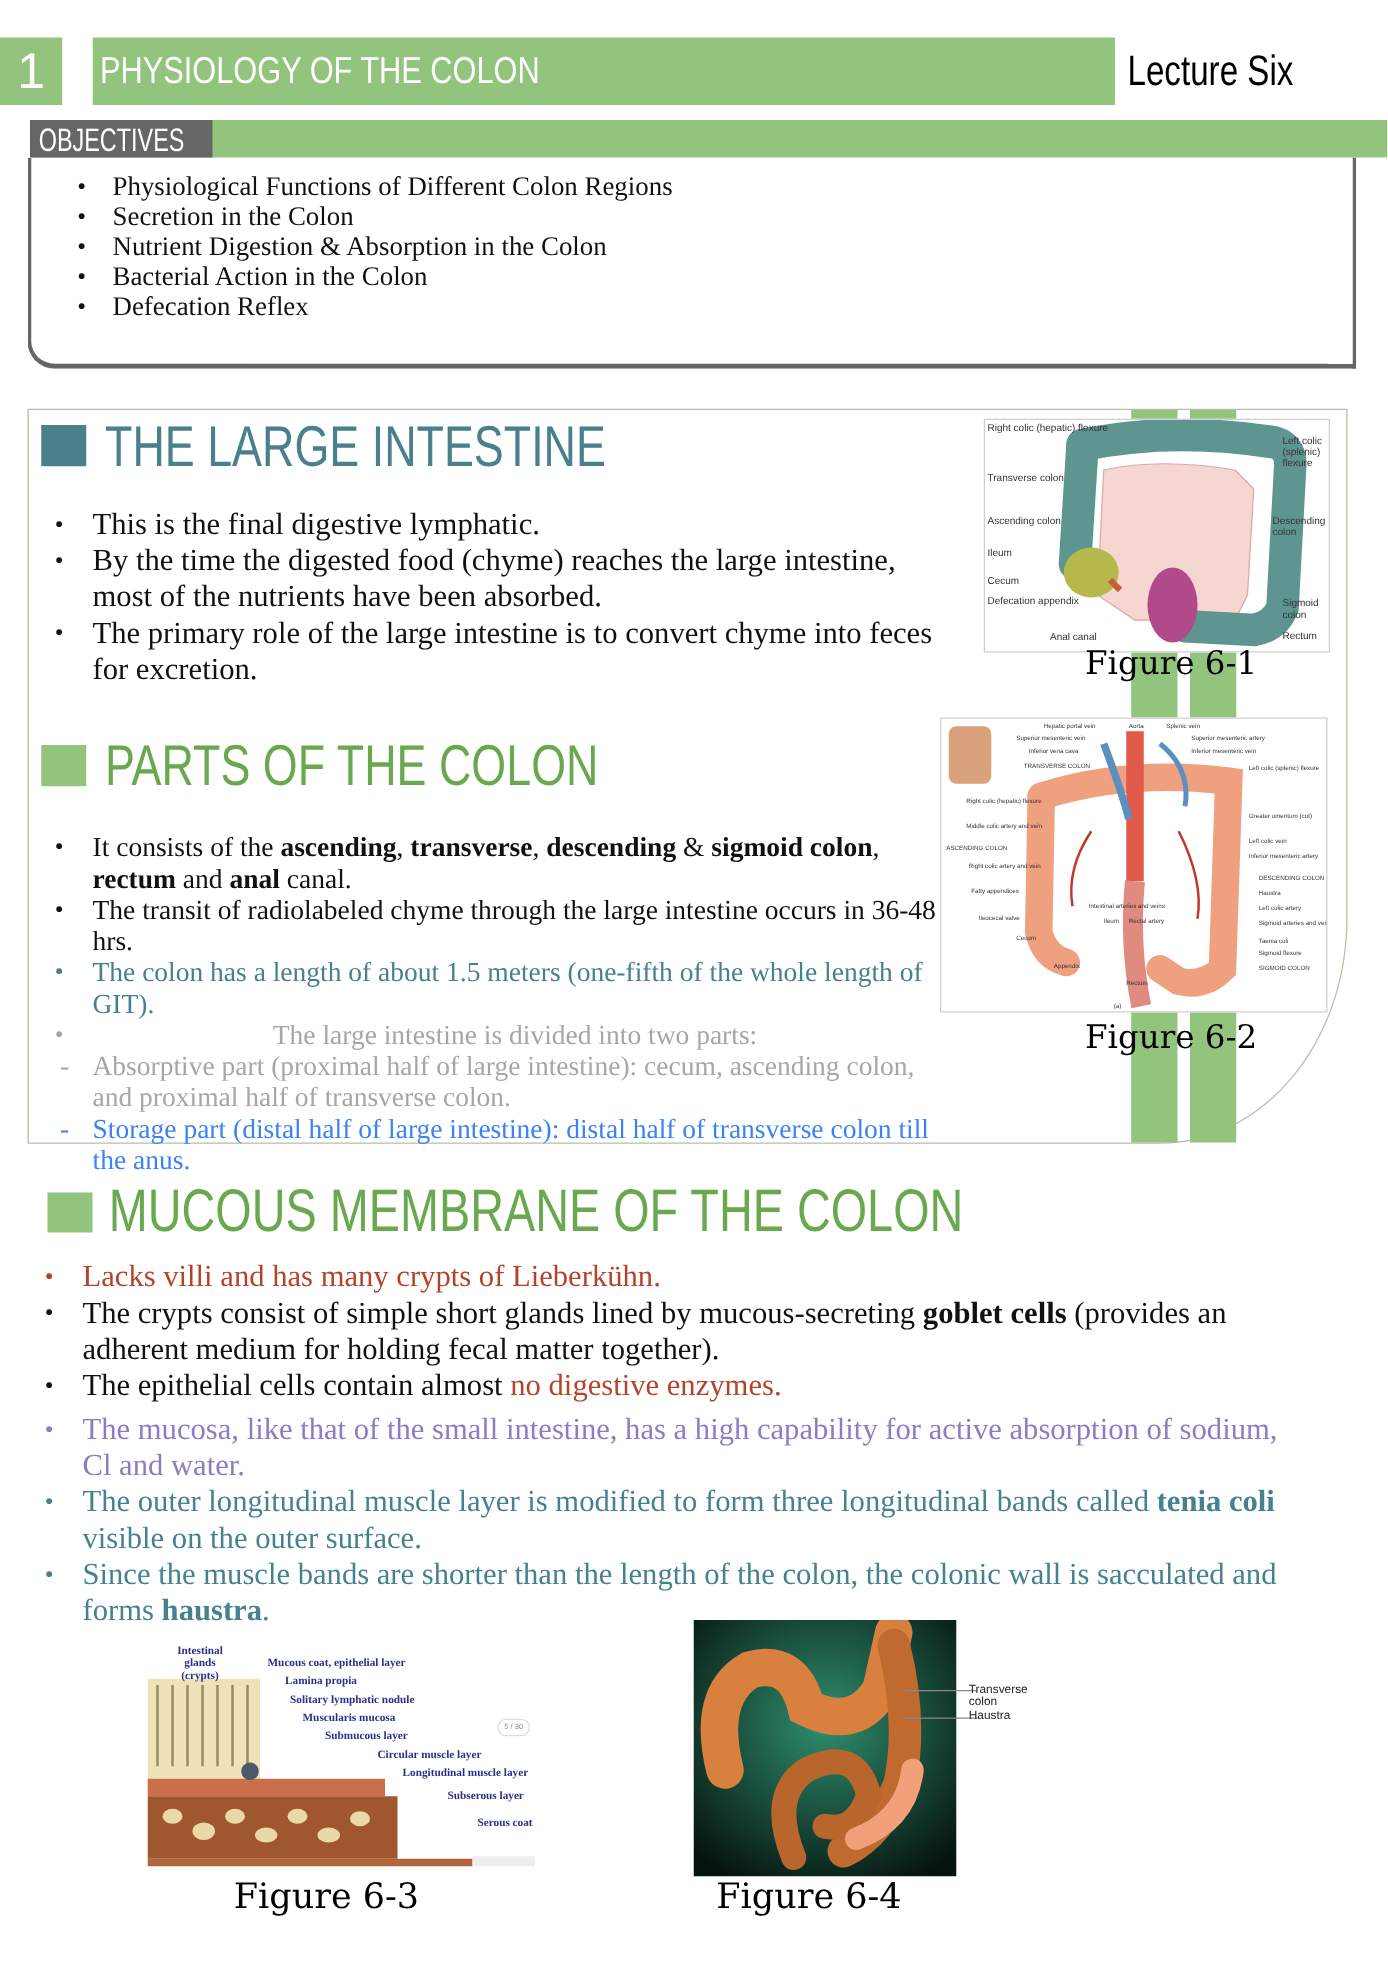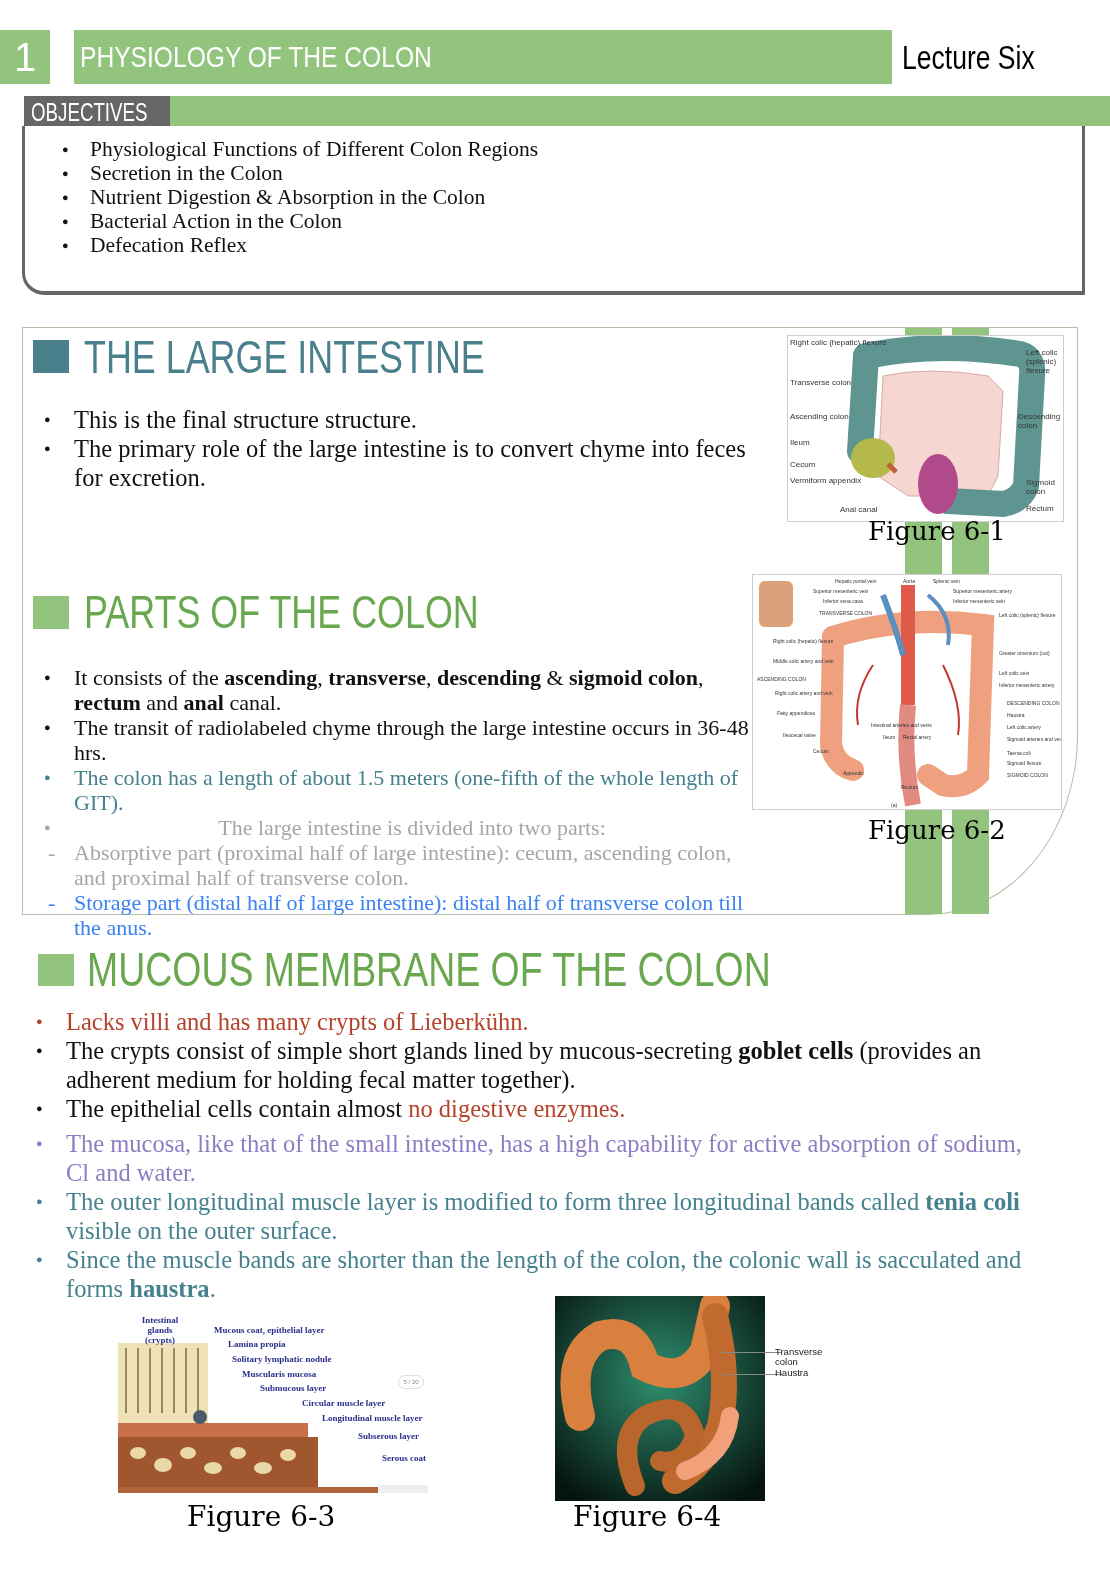--- a/index.html
+++ b/index.html
@@ -67,39 +67,40 @@
 </ul>
 
 <div class="sec-frame"></div>
 <div class="stripe" style="left:905px;top:328px;width:37px;height:586px;"></div>
 <div class="stripe" style="left:952px;top:328px;width:37px;height:586px;"></div>
 
 <div class="sq" style="left:33px;top:340px;width:36px;height:33px;background:#4a7f8c;"></div>
 <div class="sec-head" style="left:84px;top:330px;font-size:46px;color:#4a7f8c;line-height:54px;">THE LARGE INTESTINE</div>
 
 <div class="txt" style="left:30px;top:405px;width:740px;font-size:24.5px;line-height:29px;color:#111;">
-  <div class="bul">This is the final structure structure.</div>
+  <div class="bul">This is the final digestive lymphatic.</div>
+  <div class="bul">By the time the digested food (chyme) reaches the large intestine, most of the nutrients have been absorbed.</div>
   <div class="bul">The primary role of the large intestine is to convert chyme into feces for excretion.</div>
 </div>
 
 <div class="fig-box" style="left:787px;top:335px;width:277px;height:187px;">
   <svg width="277" height="187" viewBox="0 0 277 187">
     <path d="M95 40 Q140 30 200 40 L215 55 L210 140 L200 160 L120 160 L90 140 Z" fill="#f6d6d0" stroke="#d8aaa4"></path>
     <path d="M78 20 Q150 5 232 18 Q246 22 244 40 L238 150 Q232 165 215 168 L160 165" fill="none" stroke="#5e9590" stroke-width="26" stroke-linecap="round"></path>
     <path d="M78 20 L72 115" fill="none" stroke="#5e9590" stroke-width="26" stroke-linecap="round"></path>
     <ellipse cx="85" cy="122" rx="22" ry="20" fill="#b5b84a"></ellipse>
     <ellipse cx="150" cy="148" rx="20" ry="30" fill="#b14a8a"></ellipse>
     <path d="M100 128 L108 136" stroke="#c2603a" stroke-width="5"></path>
   </svg>
   <div class="lbl" style="left:2px;top:2px;">Right colic (hepatic) flexure</div>
   <div class="lbl" style="left:2px;top:42px;">Transverse colon</div>
   <div class="lbl" style="left:2px;top:76px;">Ascending colon</div>
   <div class="lbl" style="left:2px;top:102px;">Ileum</div>
   <div class="lbl" style="left:2px;top:124px;">Cecum</div>
-  <div class="lbl" style="left:2px;top:140px;">Vermiform appendix</div>
+  <div class="lbl" style="left:2px;top:140px;">Defecation appendix</div>
   <div class="lbl" style="left:52px;top:169px;">Anal canal</div>
   <div class="lbl" style="left:238px;top:12px;white-space:normal;width:38px;">Left colic (splenic) flexure</div>
   <div class="lbl" style="left:230px;top:76px;white-space:normal;width:46px;">Descending colon</div>
   <div class="lbl" style="left:238px;top:142px;white-space:normal;width:38px;">Sigmoid colon</div>
   <div class="lbl" style="left:238px;top:168px;">Rectum</div>
 </div>
 <div class="fig-caption" style="left:868px;top:516px;font-size:26px;">Figure 6-1</div>
 
 <div class="sq" style="left:33px;top:596px;width:36px;height:33px;background:#93c47d;"></div>
 <div class="sec-head" style="left:84px;top:585px;font-size:46px;color:#6aa84f;line-height:54px;">PARTS OF THE COLON</div>

